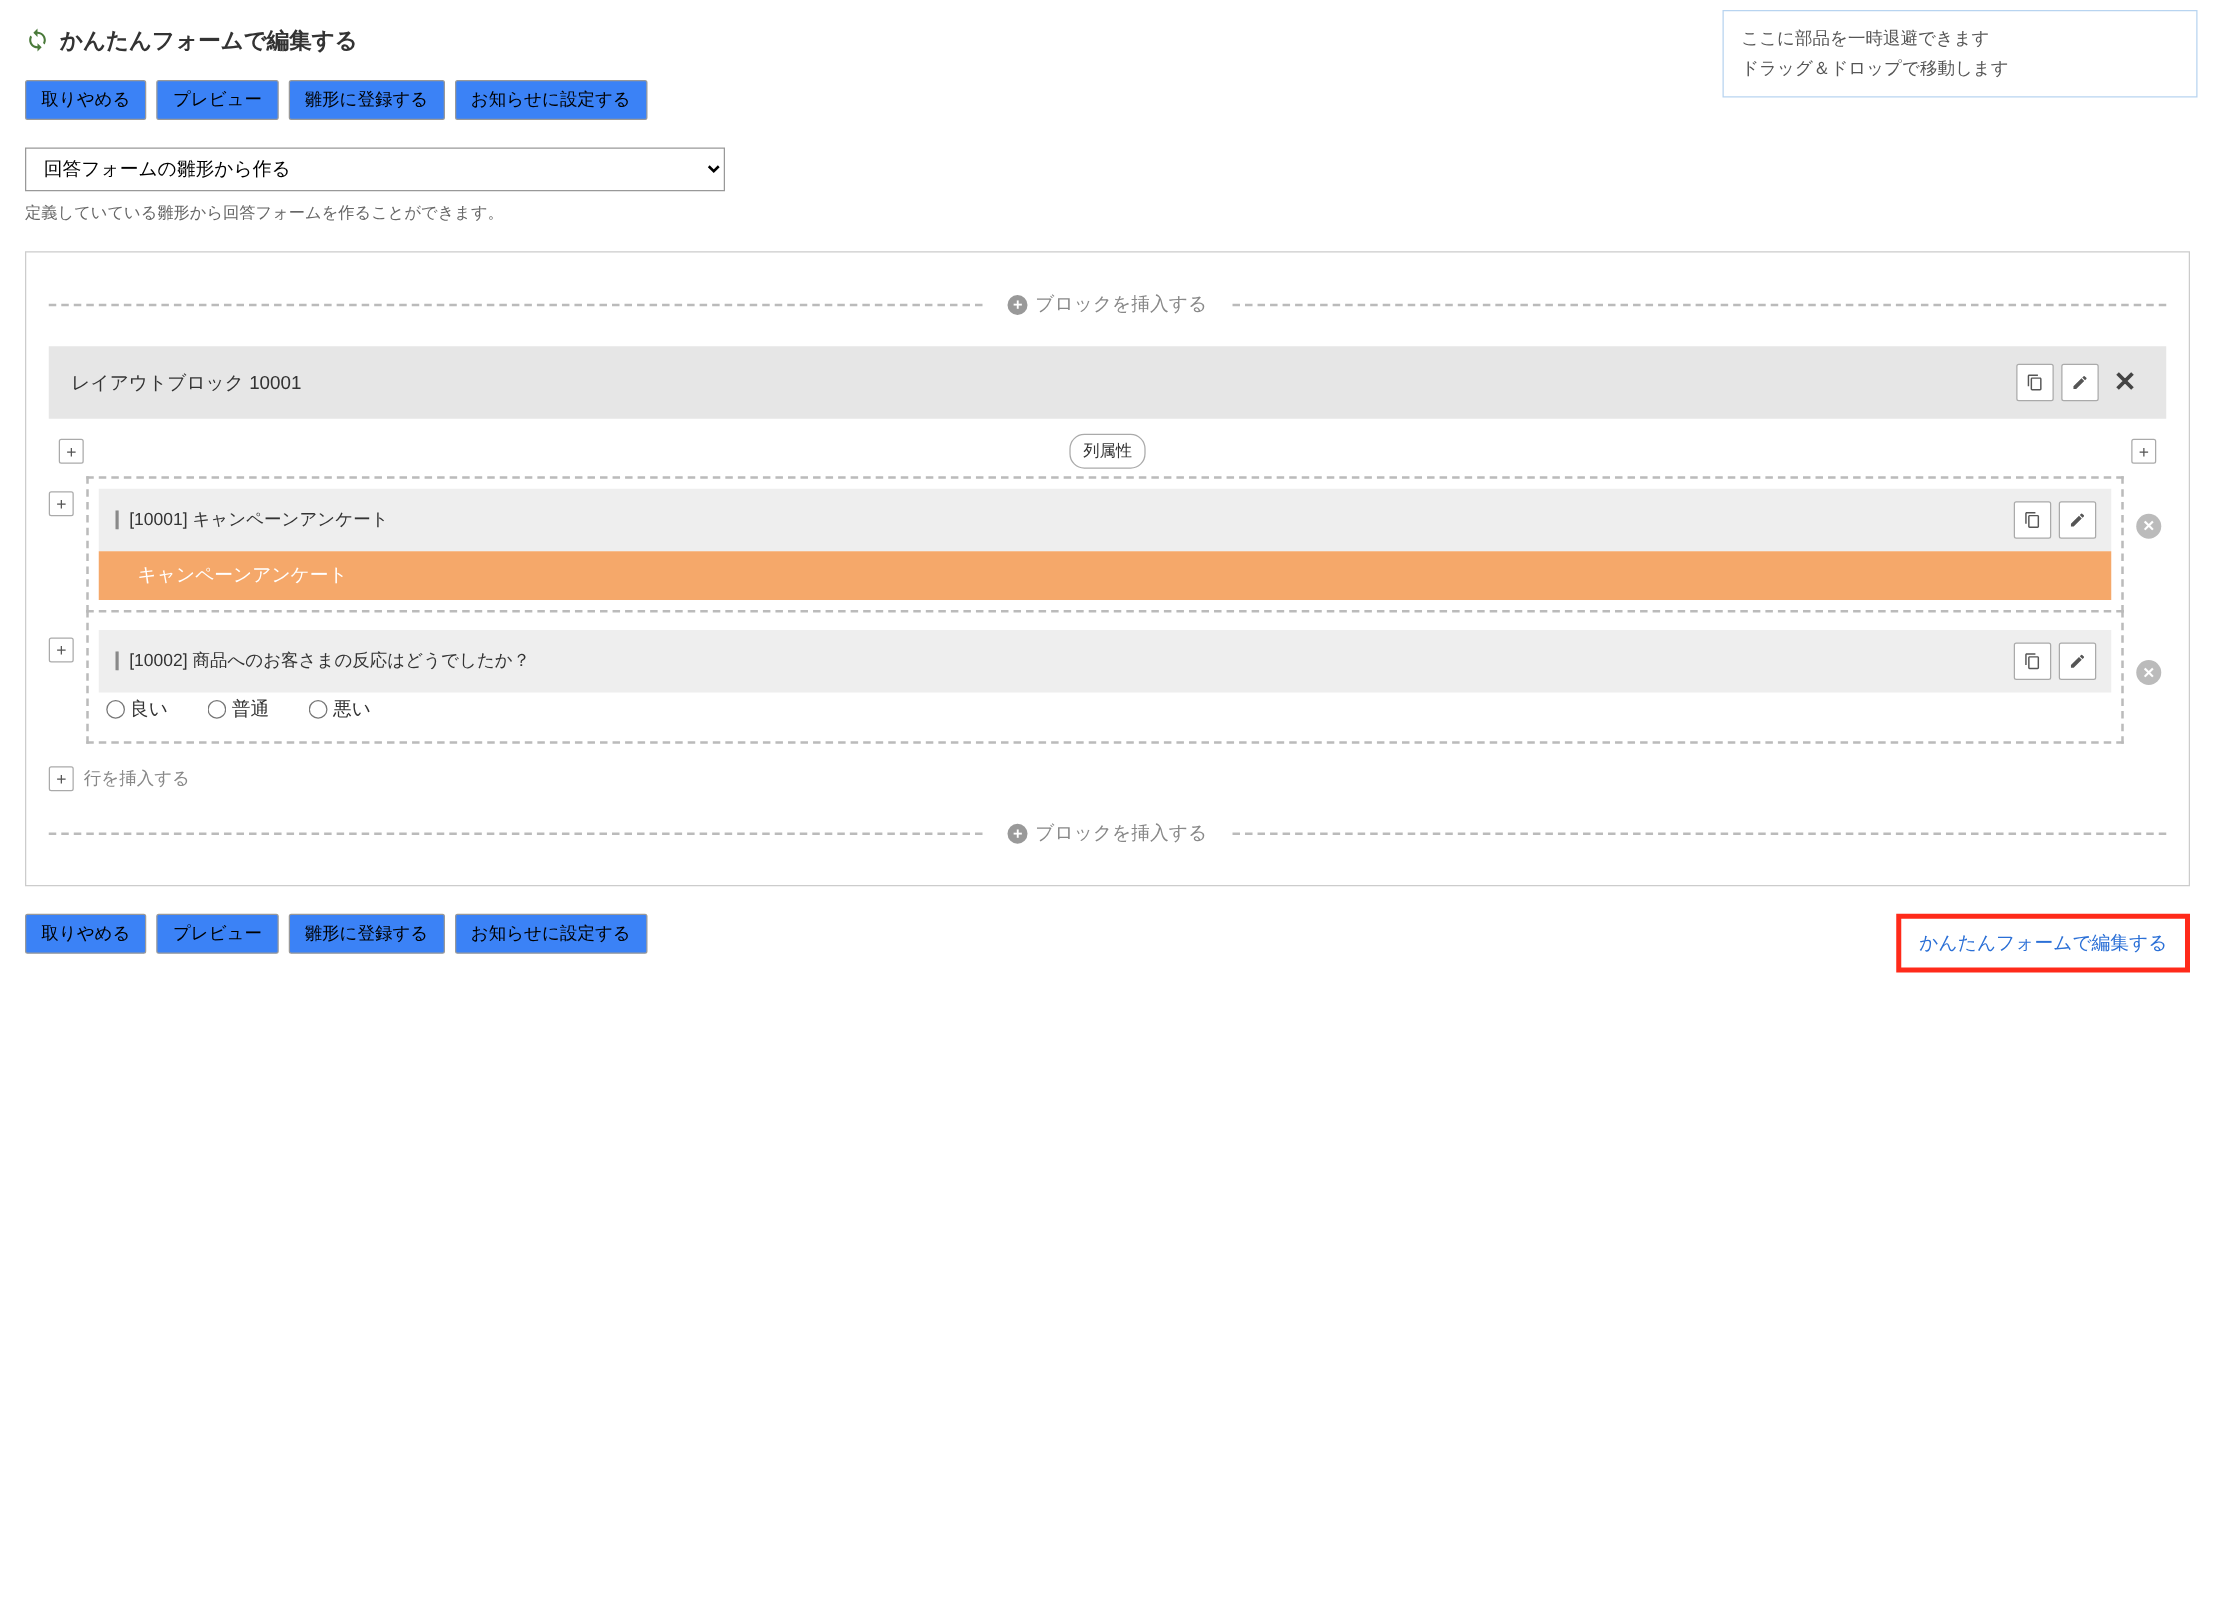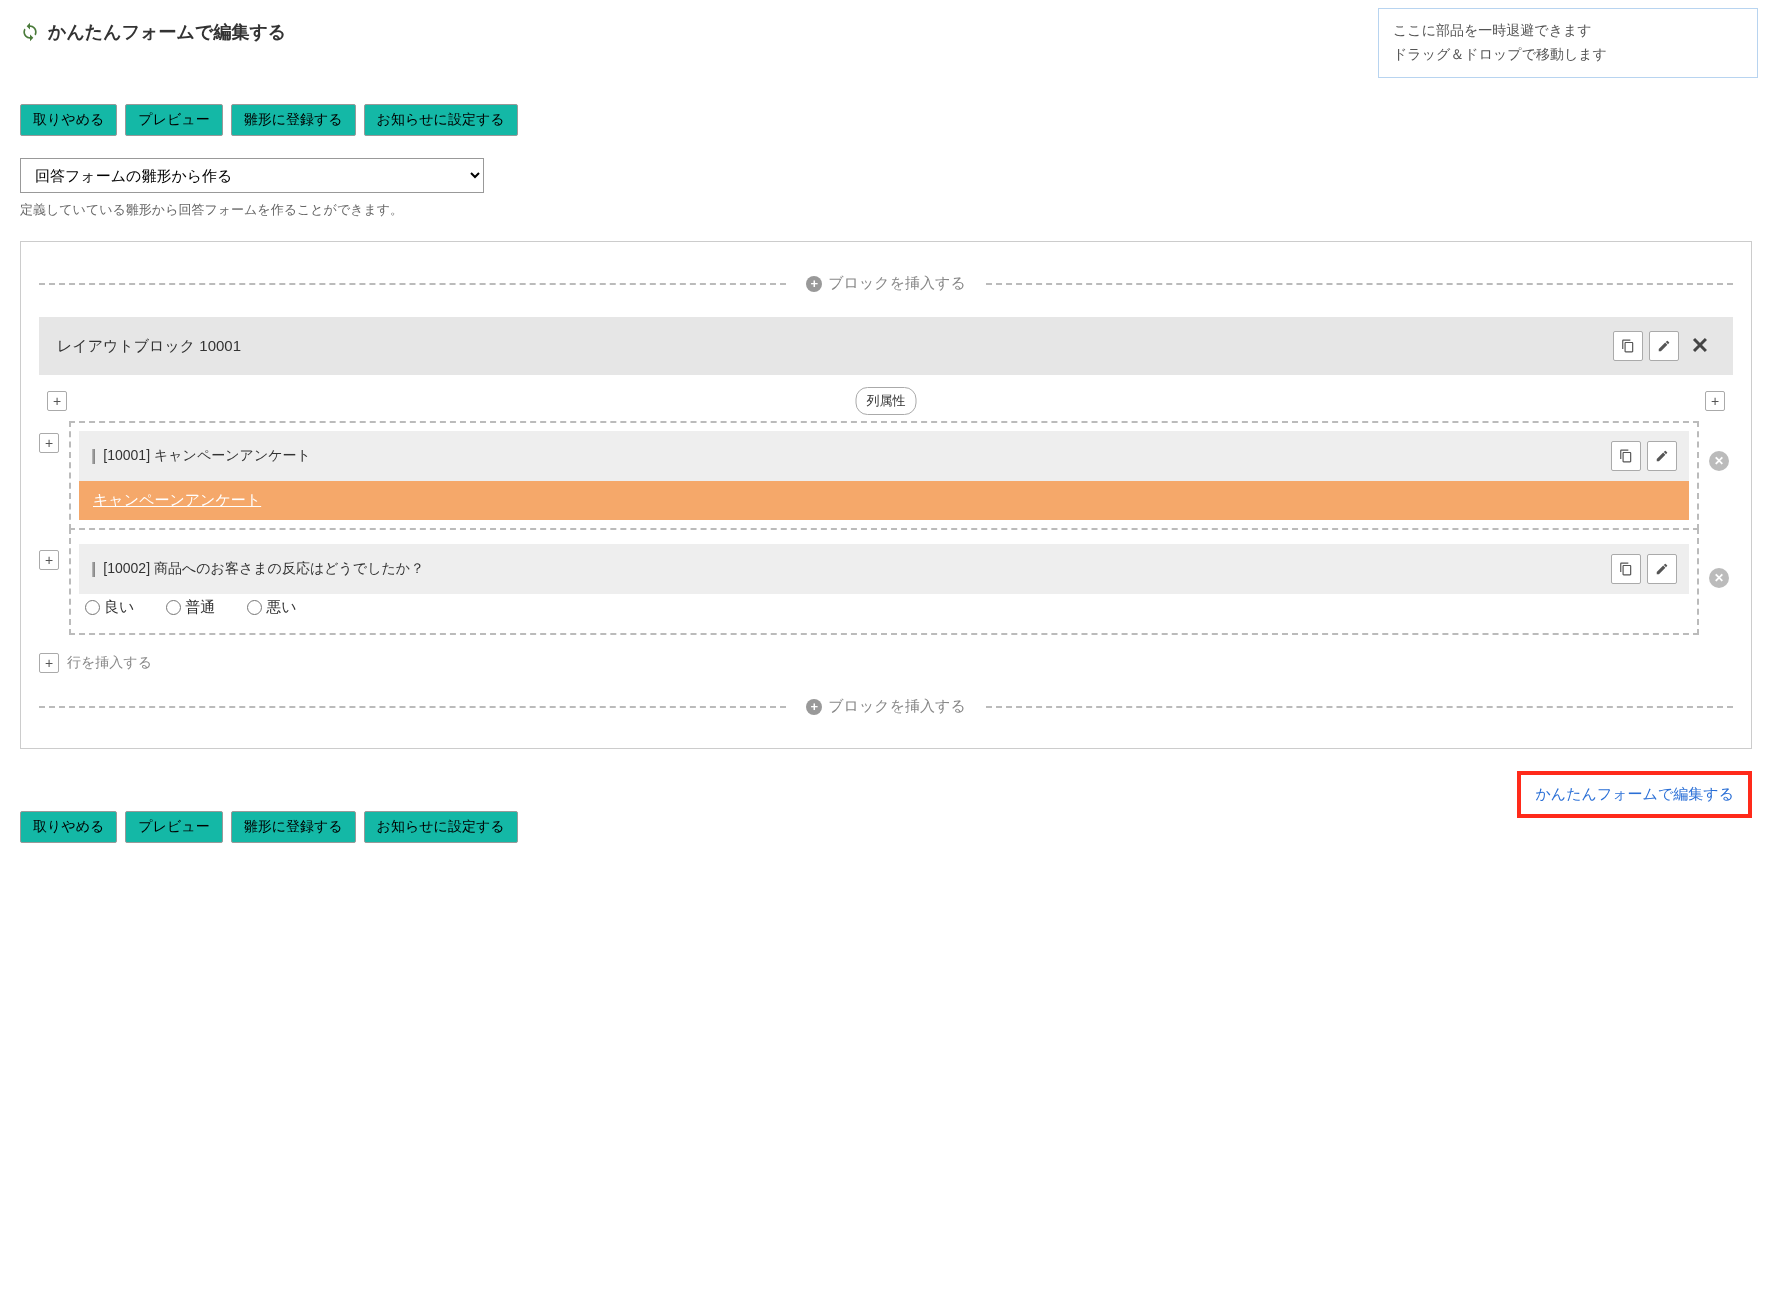--- a/index.html
+++ b/index.html
@@ -2,23 +2,23 @@
 <html><head>
 <meta charset="utf-8">
 <style>
 * { box-sizing: border-box; margin: 0; padding: 0; }
 body { font-family: "Hiragino Kaku Gothic ProN", "Meiryo", sans-serif; font-size: 14px; color: #333; background: #fff; padding: 20px; }
 .hdr { display: flex; align-items: center; gap: 8px; margin-bottom: 20px; }
 .hdr-icon { width: 20px; height: 20px; }
 .hdr h1 { font-size: 18px; font-weight: bold; }
 .tip { position: absolute; top: 8px; right: 14px; width: 380px; background: #fff; border: 1px solid #b8d4f0; padding: 10px 14px; font-size: 14px; color: #555; line-height: 1.7; }
 .btn-row { display: flex; gap: 8px; margin-bottom: 22px; }
-.btn { background: #14b8a6; border: 1px solid #999; padding: 6px 12px; font-size: 14px; cursor: pointer; border-radius: 2px; margin-top: 40px; }
+.btn { background: #3b82f6; border: 1px solid #999; padding: 6px 12px; font-size: 14px; cursor: pointer; border-radius: 2px; }
 .sel-wrap { margin-bottom: 8px; }
-.sel { width: 464px; padding: 7px 10px; font-size: 15px; border: 1px solid #999; background: #fff; }
+.sel { width: 560px; padding: 7px 10px; font-size: 15px; border: 1px solid #999; background: #fff; }
 .help { font-size: 13px; color: #666; margin-bottom: 22px; }
 .canvas { border: 1px solid #ccc; padding: 20px 18px; margin-bottom: 22px; }
 .insert { display: flex; align-items: center; gap: 10px; margin: 12px 0; }
 .insert-line { flex: 1; border-top: 2px dashed #bbb; }
 .insert-ctr { display: flex; align-items: center; gap: 6px; color: #888; font-size: 15px; cursor: pointer; padding: 0 10px; }
 .insert-ctr .plus-c { width: 16px; height: 16px; border-radius: 50%; background: #999; color: #fff; display: inline-flex; align-items: center; justify-content: center; font-size: 13px; line-height: 1; font-weight: bold; }
 .blk-hdr { background: #e6e6e6; padding: 14px 18px; display: flex; align-items: center; justify-content: space-between; margin-top: 24px; }
 .blk-title { font-size: 15px; color: #333; }
 .blk-actions { display: flex; gap: 6px; align-items: center; }
 .ibtn { width: 30px; height: 30px; border: 1px solid #aaa; background: #fff; display: inline-flex; align-items: center; justify-content: center; cursor: pointer; border-radius: 2px; }
@@ -30,21 +30,21 @@
 .row-outer { display: flex; align-items: flex-start; gap: 10px; margin-bottom: 8px; }
 .row-add { width: 20px; margin-top: 12px; }
 .row-body { flex: 1; border: 2px dashed #bbb; padding: 8px; }
 .row-del { width: 24px; margin-top: 30px; }
 .del-c { width: 20px; height: 20px; border-radius: 50%; background: #bbb; color: #fff; display: inline-flex; align-items: center; justify-content: center; font-size: 12px; cursor: pointer; font-weight: bold; }
 .item-hdr { background: #eee; padding: 10px 12px; display: flex; align-items: center; justify-content: space-between; }
 .item-left { display: flex; align-items: center; gap: 10px; }
 .drag-h { color: #888; font-size: 16px; letter-spacing: -3px; }
 .item-title { font-size: 14px; color: #333; text-align: right; }
 .item-acts { display: flex; gap: 6px; }
-.banner { background: #f5a86a; color: #fff; padding: 10px 14px; font-size: 15px; text-decoration: underline; }
+.banner { background: #f5a86a; color: #fff; padding: 10px 31px; font-size: 15px; }
 .prompt { padding: 10px 6px 6px; color: #222; font-size: 15px; }
 .radios { display: flex; gap: 32px; padding: 4px 6px 8px; }
 .radio-opt { display: flex; align-items: center; gap: 4px; font-size: 15px; color: #333; }
 .radio-opt input { width: 15px; height: 15px; }
 .ins-row { display: flex; align-items: center; gap: 8px; color: #888; font-size: 14px; margin-top: 10px; cursor: pointer; }
 .ins-row .addbox2 { width: 20px; height: 20px; border: 1px solid #aaa; background: #fff; display: inline-flex; align-items: center; justify-content: center; border-radius: 2px; font-size: 14px; color: #555; }
 .footer { display: flex; justify-content: space-between; align-items: flex-start; }
 .easy-link { border: 4px solid #ff2a1a; padding: 10px 14px; color: #2a6fd6; font-size: 15px; cursor: pointer; }
 svg { display: block; }
 .second-row-body { border-top: none; margin-top: -10px; padding-top: 16px; }

